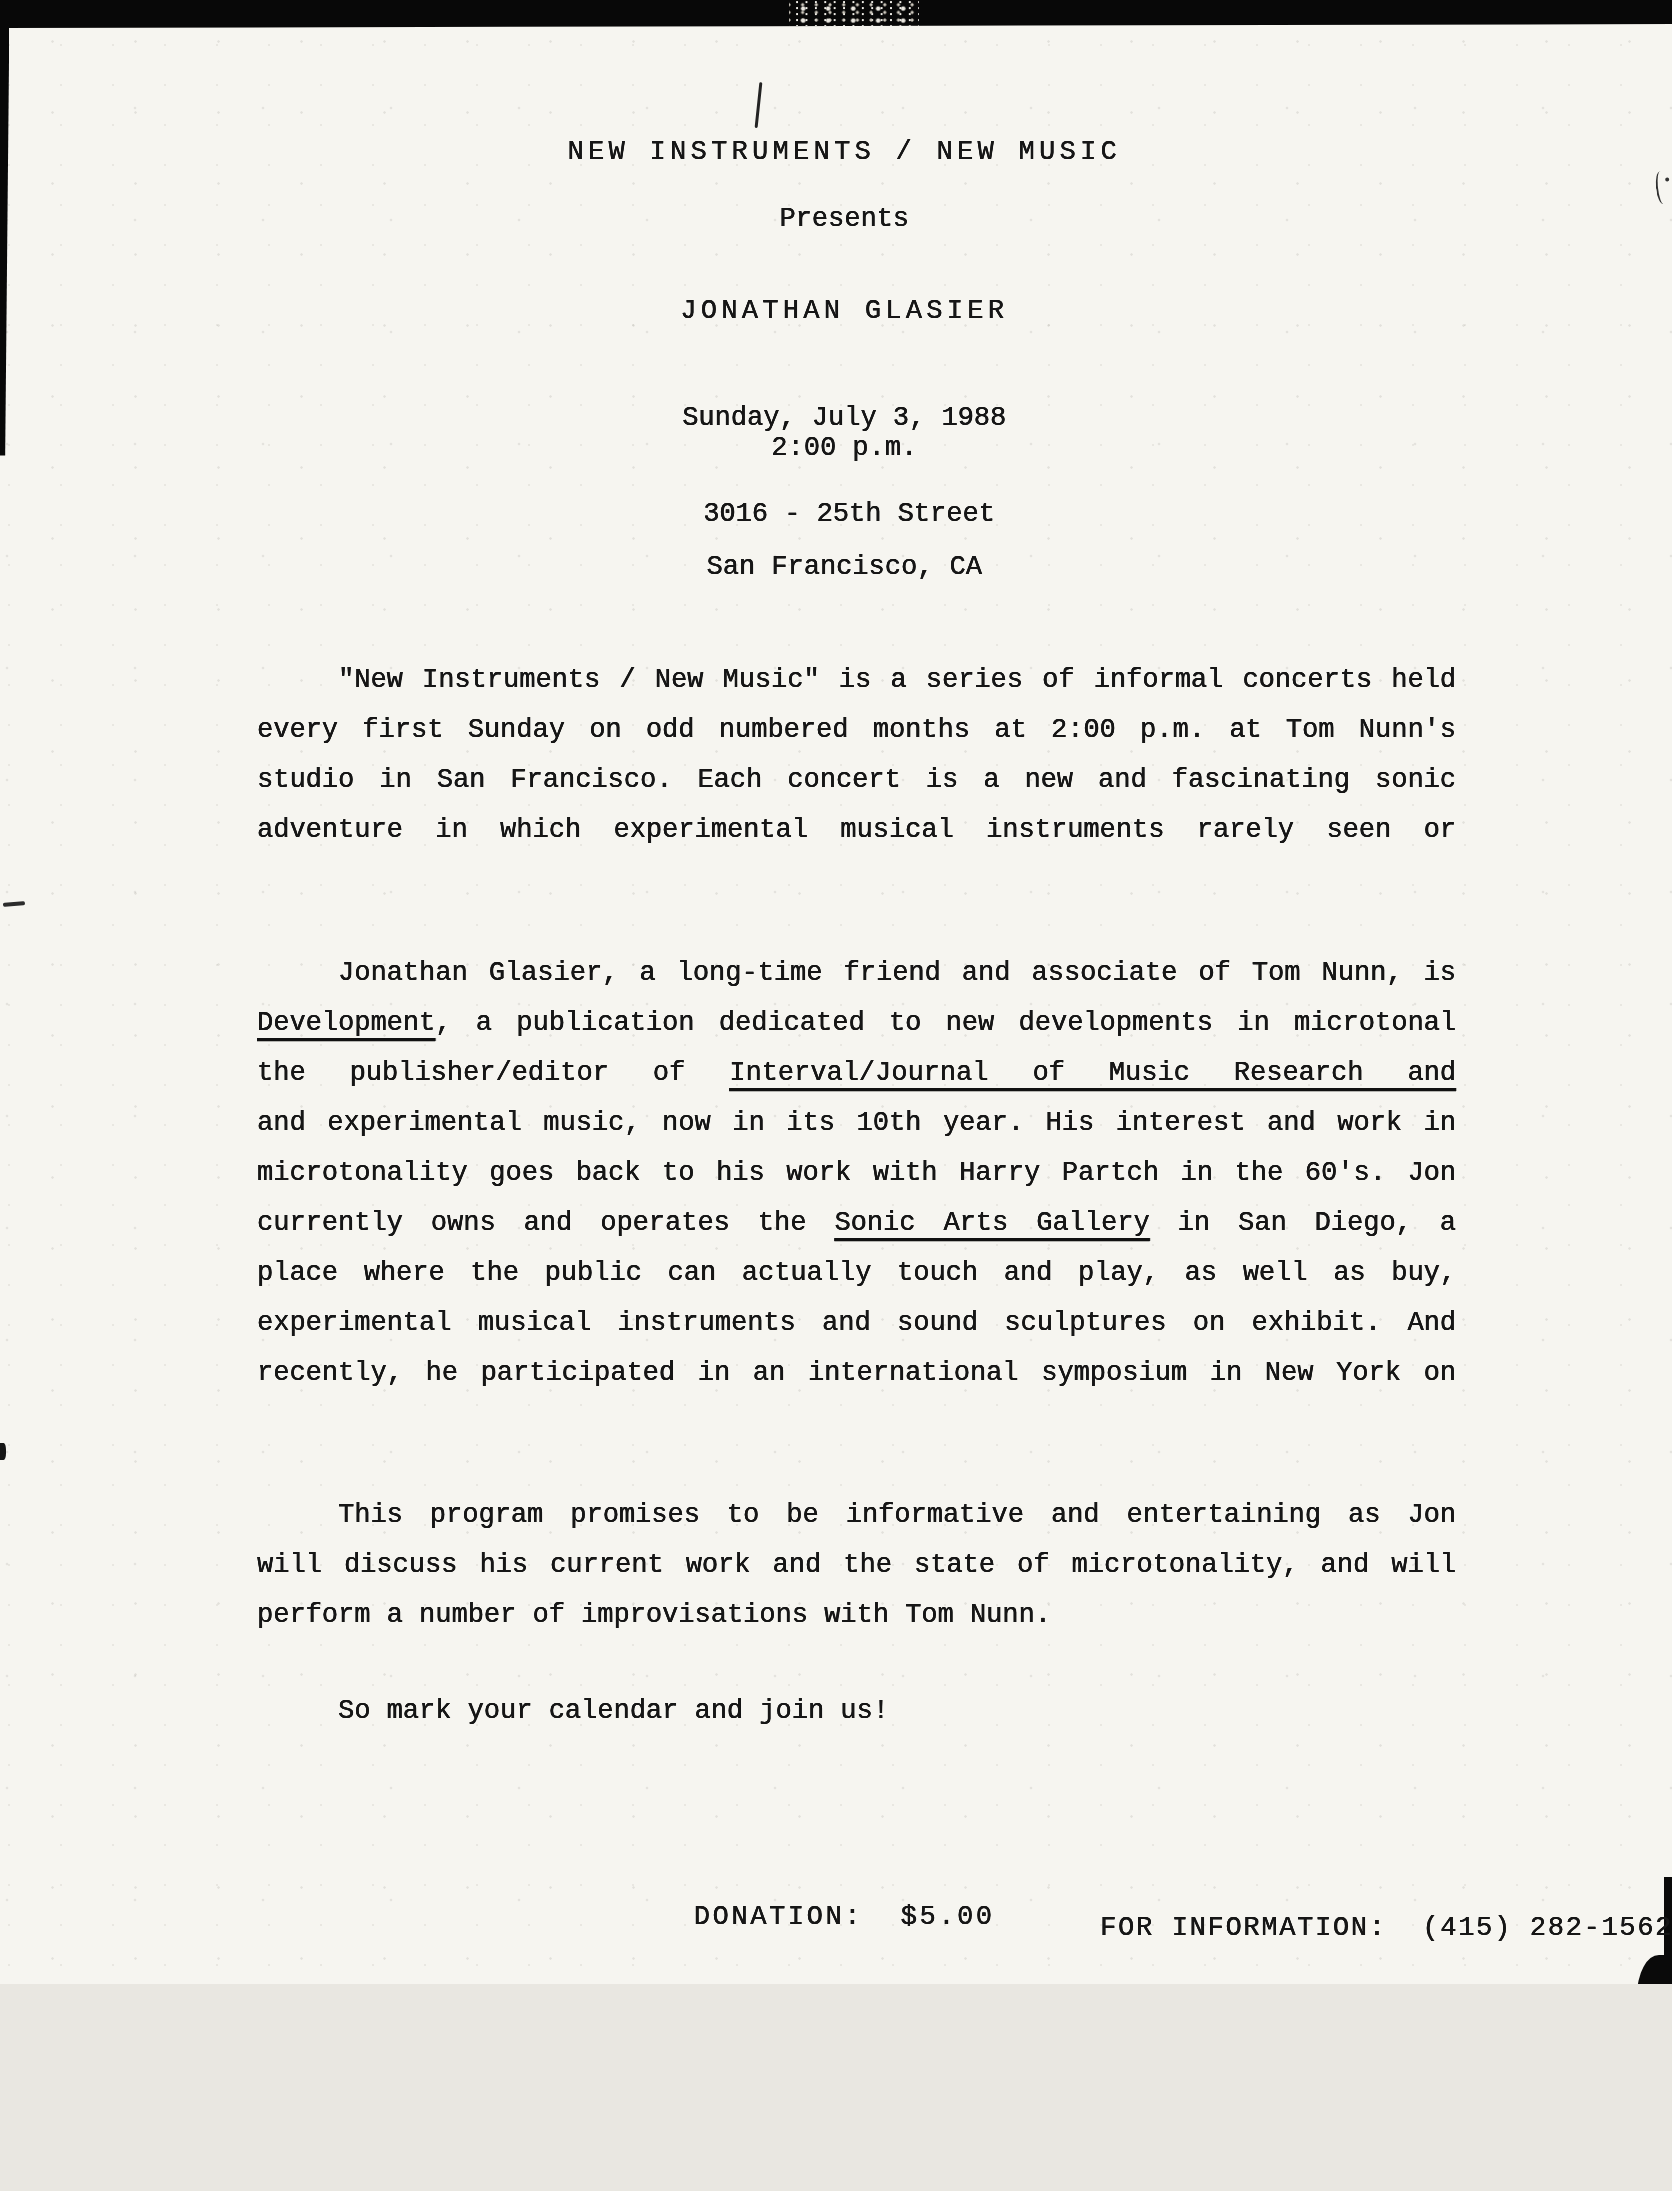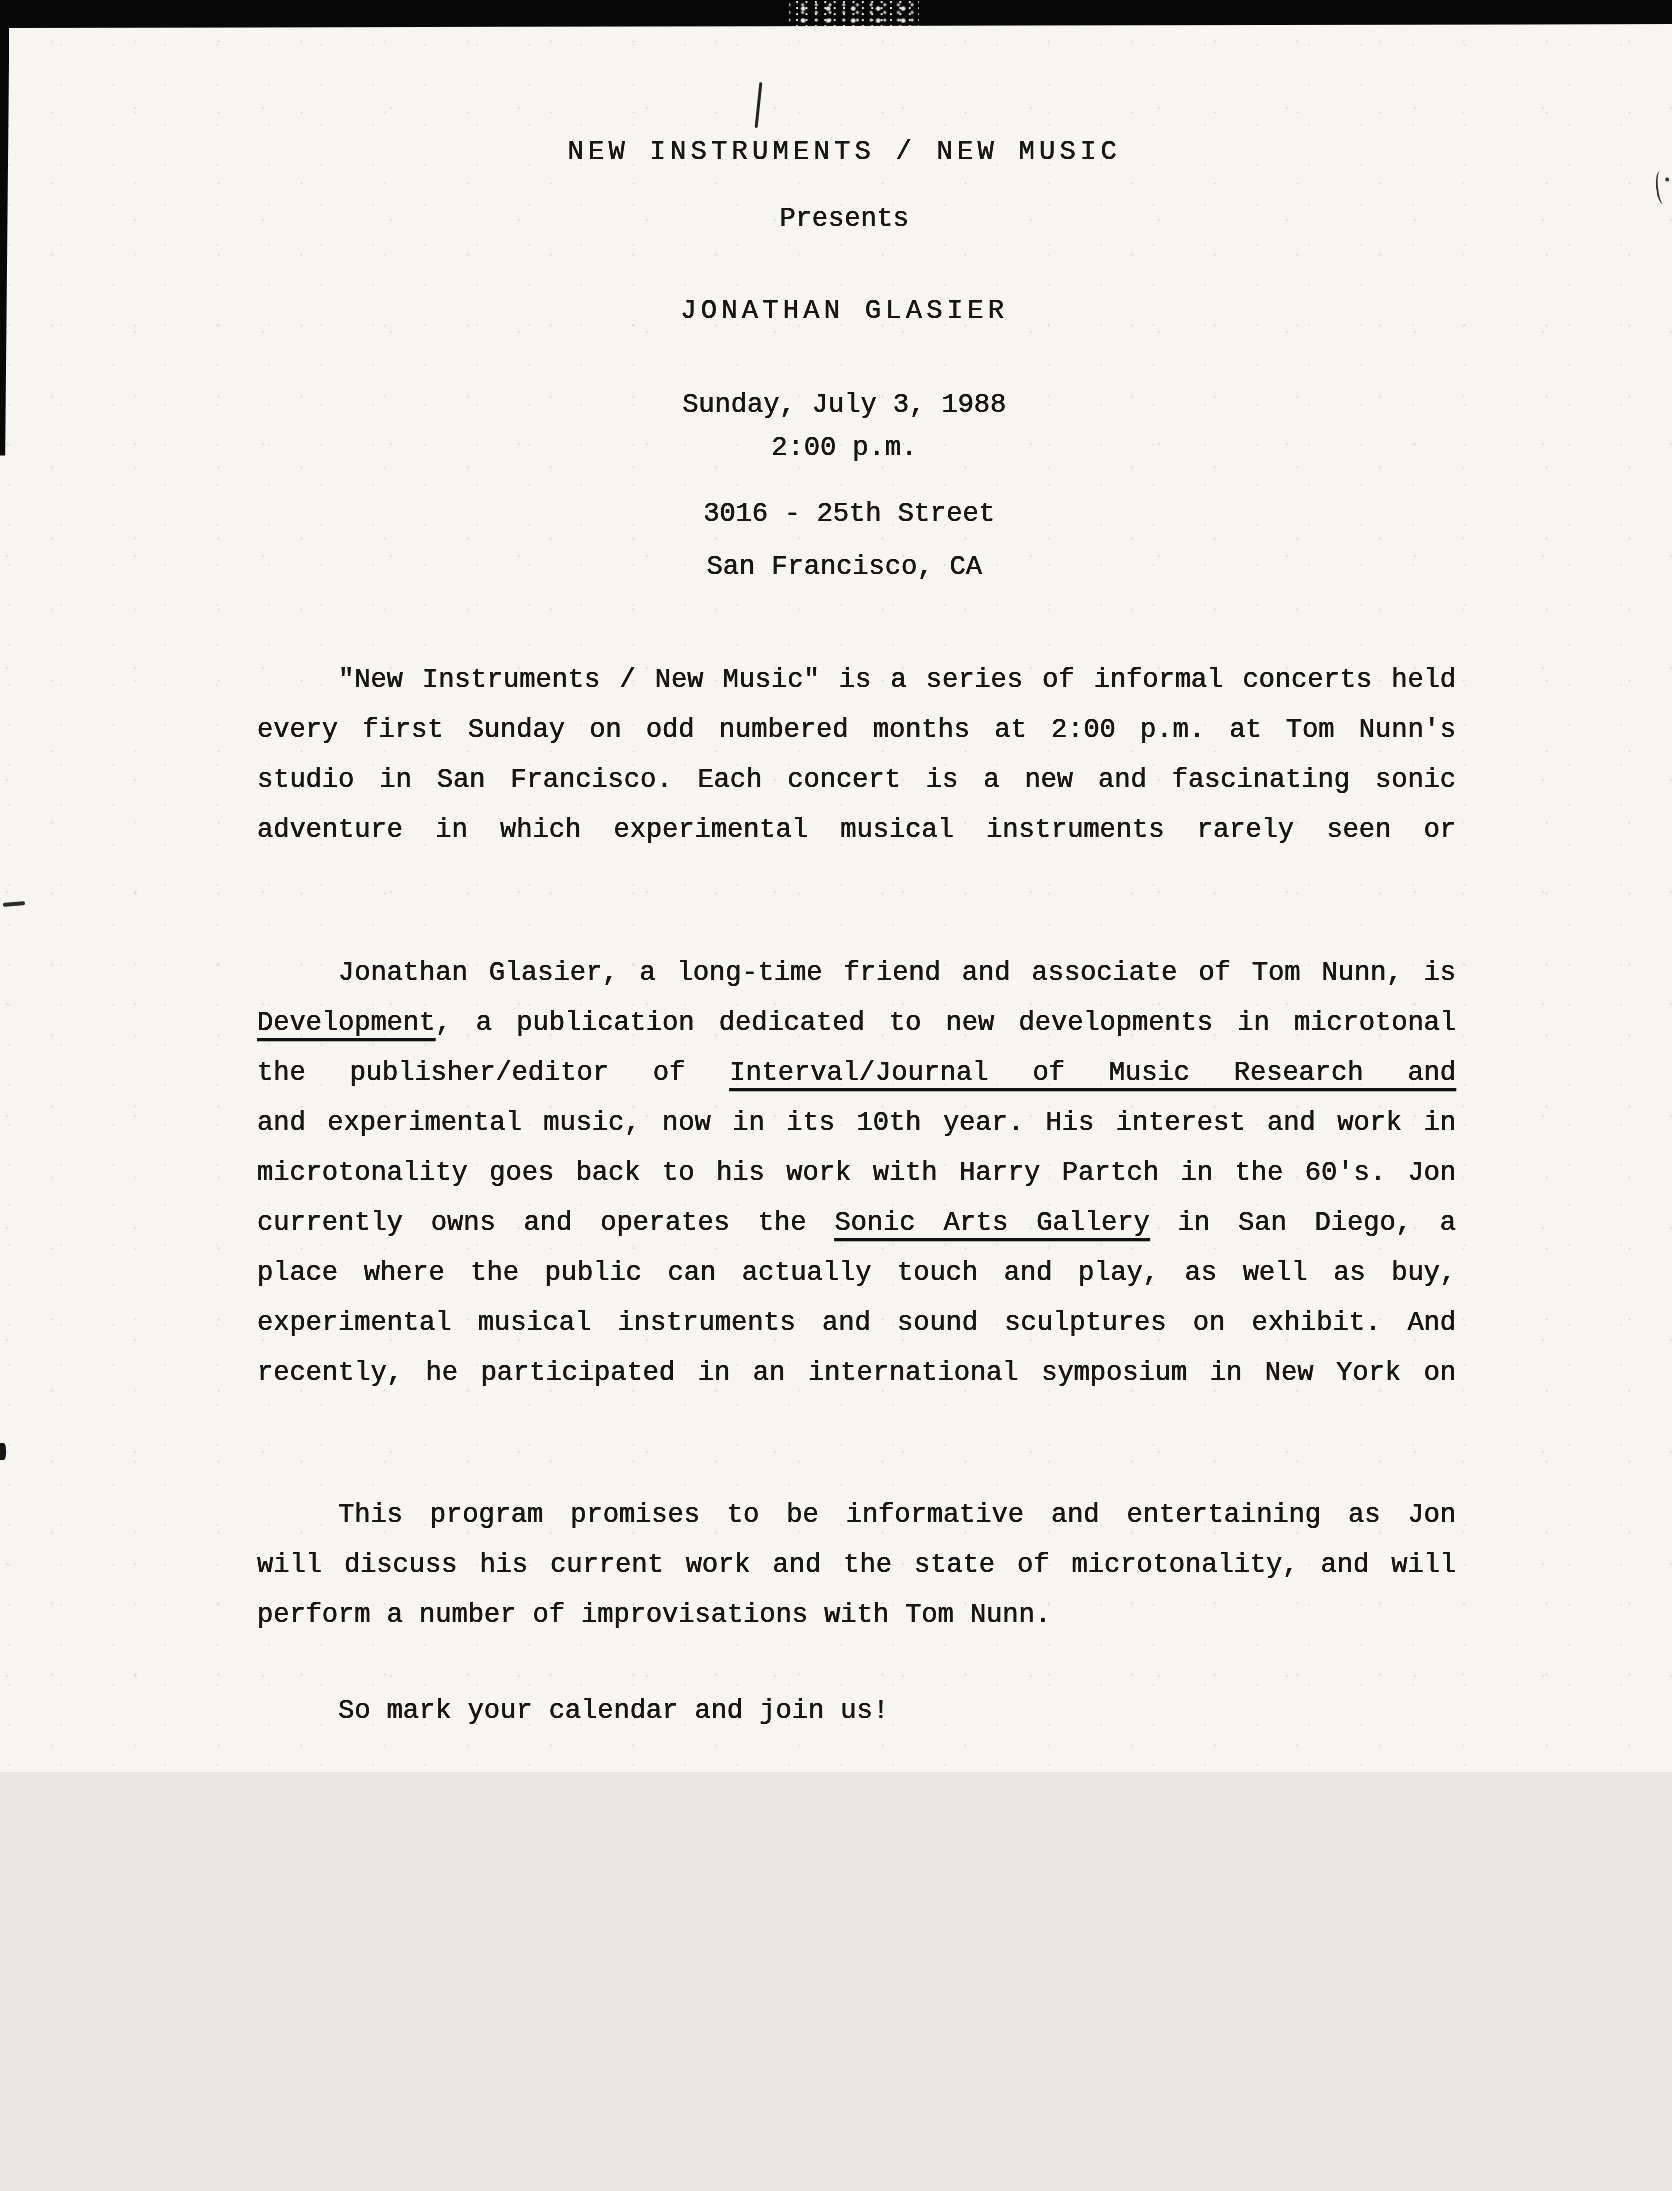--- a/index.html
+++ b/index.html
@@ -2,21 +2,21 @@
 <html style="font-size:13.7px"><head>
 <meta charset="utf-8">
 <style>
   html,body{margin:0;padding:0;}
   body{
     width:1673px;height:2192px;
     background:#e9e7e1;
     font-family:"Liberation Mono","DejaVu Sans Mono",monospace;
   }
   .page{
-    position:relative;width:1673px;height:1772px;overflow:hidden;
+    position:relative;width:1673px;height:1984px;overflow:hidden;
     background-color:#f6f5f0;
     background-image:
       radial-gradient(circle, rgba(96,90,78,.13) 0.9px, transparent 1.5px),
       radial-gradient(circle, rgba(96,90,78,.09) 0.9px, transparent 1.4px),
       radial-gradient(circle, rgba(70,66,58,.10) 1px, transparent 1.7px);
     background-size:83px 71px, 52px 40px, 128px 112px;
     background-position:11px 6px, 35px 25px, 71px 52px;
     color:#161616;
   }
   .txt{ text-shadow:0.3px 0 0 currentColor, 0 0.3px 0 currentColor; }
@@ -24,21 +24,21 @@
   
   .hline{
     position:absolute;left:0;width:100%;box-sizing:border-box;
     padding-left:15.4px;text-align:center;
     font-size:27px;line-height:34px;white-space:pre;
   }
   .ls5{letter-spacing:4.3px;}
   .t-title{top:135px;}
   .t-presents{top:202px;}
   .t-artist{top:294px;}
-  .t-date{top:388px;}
+  .t-date{top:401px;}
   .t-time{top:431px;}
   .t-street{top:497px;font-size:27px;padding-left:25px;}
   .t-city{top:550px;font-size:27px;}
   .t-donation{top:1900px;letter-spacing:2.6px;text-align:center;}
   .t-info{top:1911px;letter-spacing:1.7px;text-align:right;}
 
   
   #paras{position:absolute;left:0;top:0;width:100%;height:100%;}
   section.para{position:absolute;left:257px;width:1199px;}
   .line{

